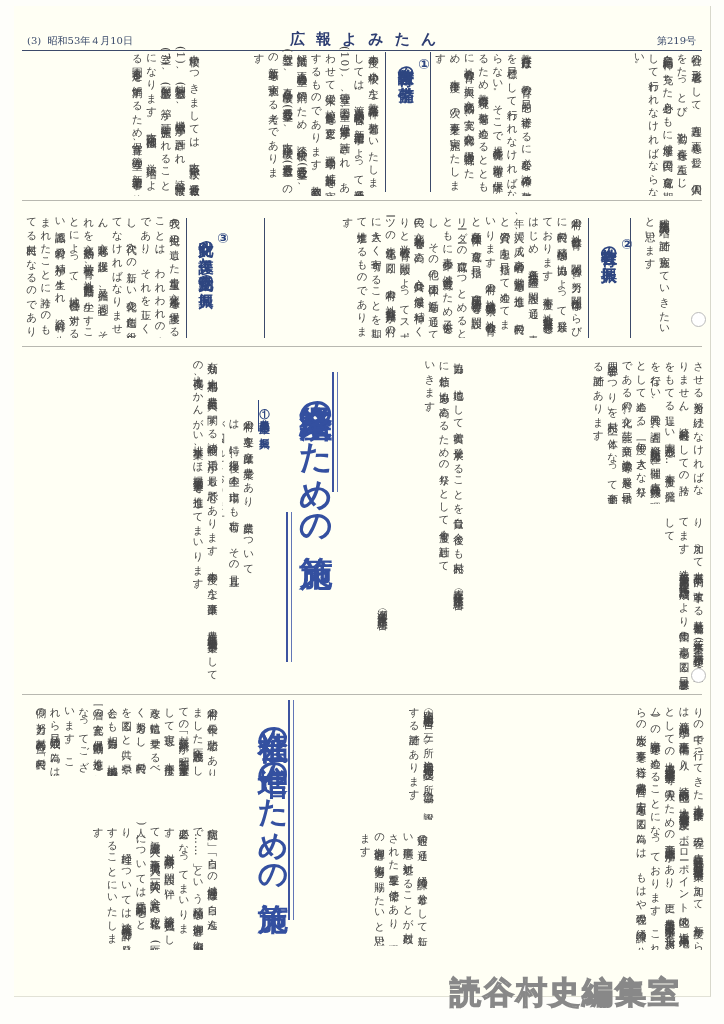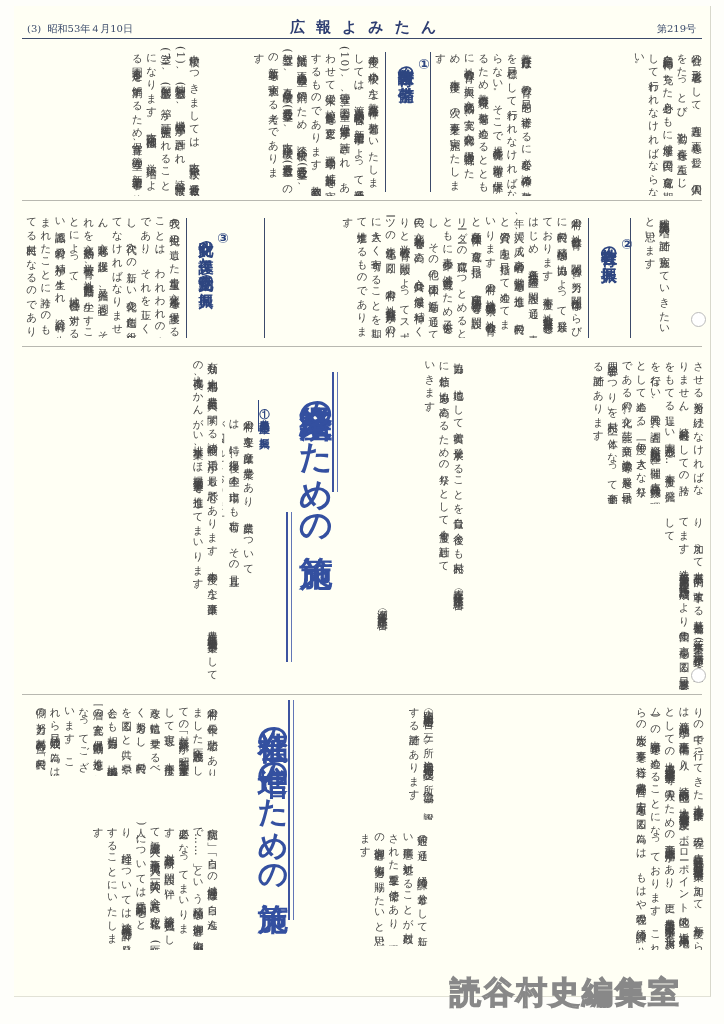--- a/index.html
+++ b/index.html
@@ -1,20 +1,20 @@
 <!DOCTYPE html>
 <html><head>
 <meta charset="utf-8">
 <style>
   html,body{margin:0;padding:0;}
   body{width:724px;height:1024px;background:#fefefa;position:relative;overflow:hidden;
        font-family:"DejaVu Serif","Liberation Serif",serif;color:#4a4a4a;}
   .page{position:absolute;left:14px;top:6px;width:696px;height:990px;background:#fffff4;
         border-right:1px solid #d8d8cc;border-bottom:1px solid #e2e2d6;}
-  .hdr{position:absolute;left:22px;top:20px;width:680px;height:18px;border-bottom:1.5px solid #3c4a6a;}
+  .hdr{position:absolute;left:22px;top:32px;width:680px;height:18px;border-bottom:1.5px solid #3c4a6a;}
   .hdr .left{position:absolute;left:5px;top:2px;font-size:10px;color:#3a4a6a;}
   .hdr .title{position:absolute;left:268px;top:-2px;font-size:15px;font-weight:bold;color:#2e3e72;letter-spacing:11px;}
   .hdr .right{position:absolute;right:6px;top:2px;font-size:10px;color:#3a4a6a;text-align:right;}
   .vcol{position:absolute;writing-mode:vertical-rl;font-size:10.5px;line-height:14.3px;
         letter-spacing:1.3px;color:#444;overflow:hidden;}
   .vhead{position:absolute;writing-mode:vertical-rl;color:#2e4680;font-weight:bold;
          font-family:"DejaVu Sans","Liberation Sans",sans-serif;}
   .vhead .num{display:block;font-size:14px;margin-bottom:6px;}
   .big{position:absolute;writing-mode:vertical-rl;color:#3450a0;font-weight:bold;
        font-family:"DejaVu Serif","Liberation Serif",serif;line-height:40px;}

